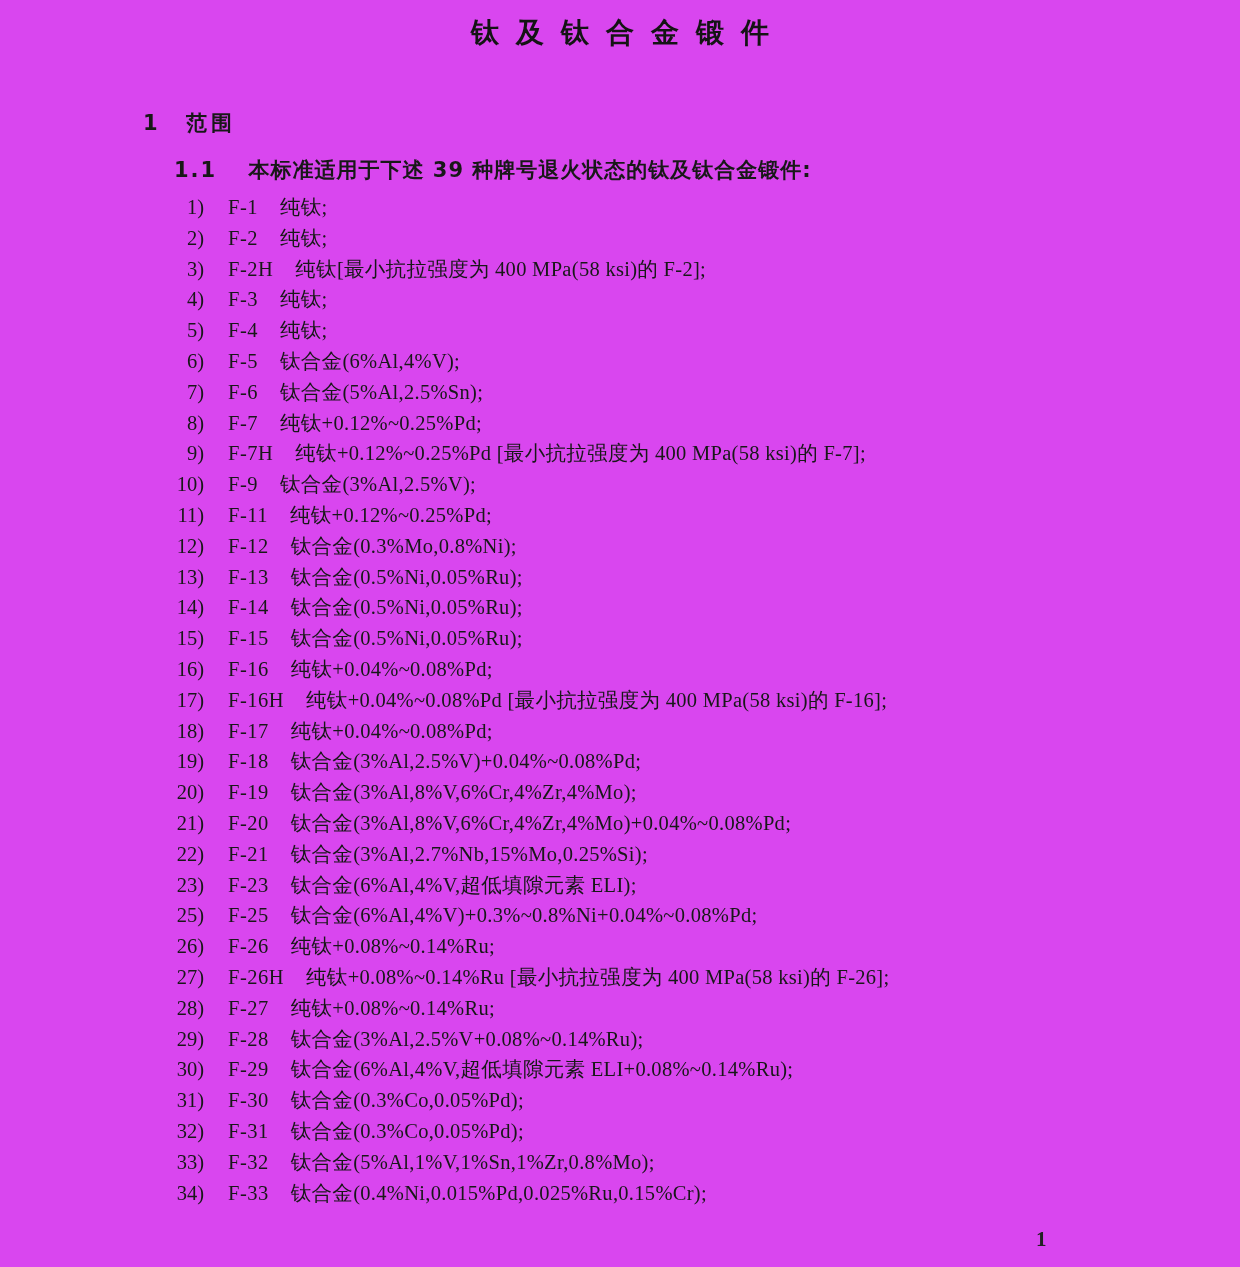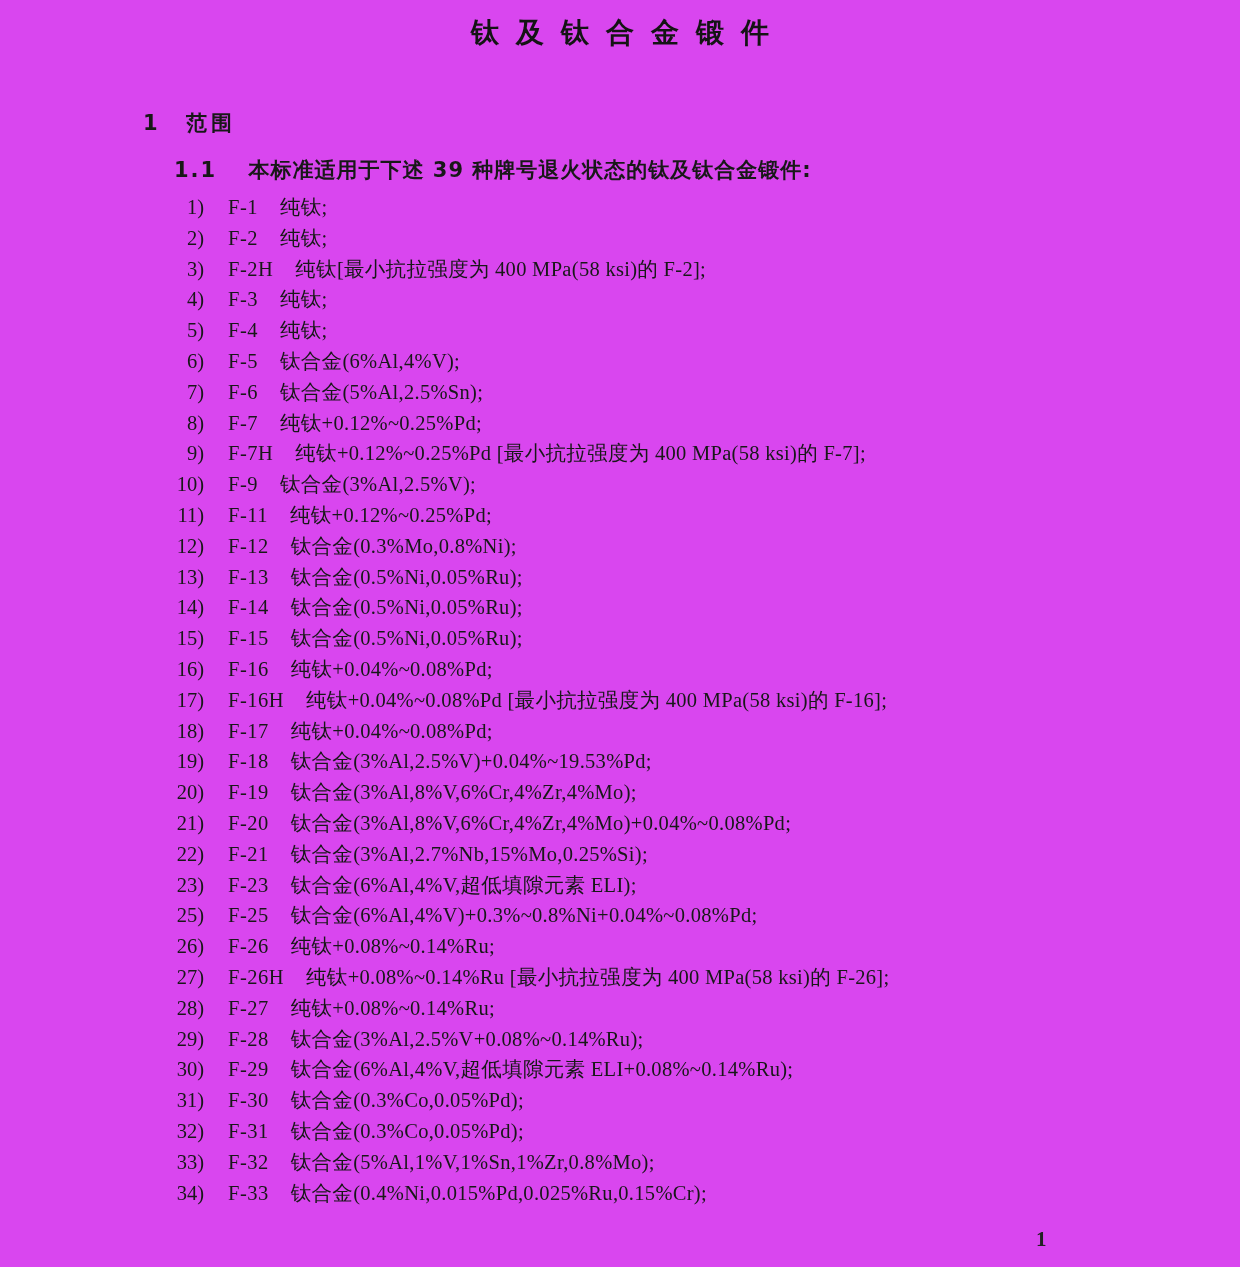--- a/index.html
+++ b/index.html
@@ -192,21 +192,21 @@
 
   <li class="grade-item">
     <span class="num">18)</span>
     <span class="code">F-17</span>
     <span class="desc">纯钛+0.04%~0.08%Pd;</span>
   </li>
 
   <li class="grade-item">
     <span class="num">19)</span>
     <span class="code">F-18</span>
-    <span class="desc">钛合金(3%Al,2.5%V)+0.04%~19.53%Pd;</span>
+    <span class="desc">钛合金(3%Al,2.5%V)+0.04%~0.08%Pd;</span>
   </li>
 
   <li class="grade-item">
     <span class="num">20)</span>
     <span class="code">F-19</span>
     <span class="desc">钛合金(3%Al,8%V,6%Cr,4%Zr,4%Mo);</span>
   </li>
 
   <li class="grade-item">
     <span class="num">21)</span>

